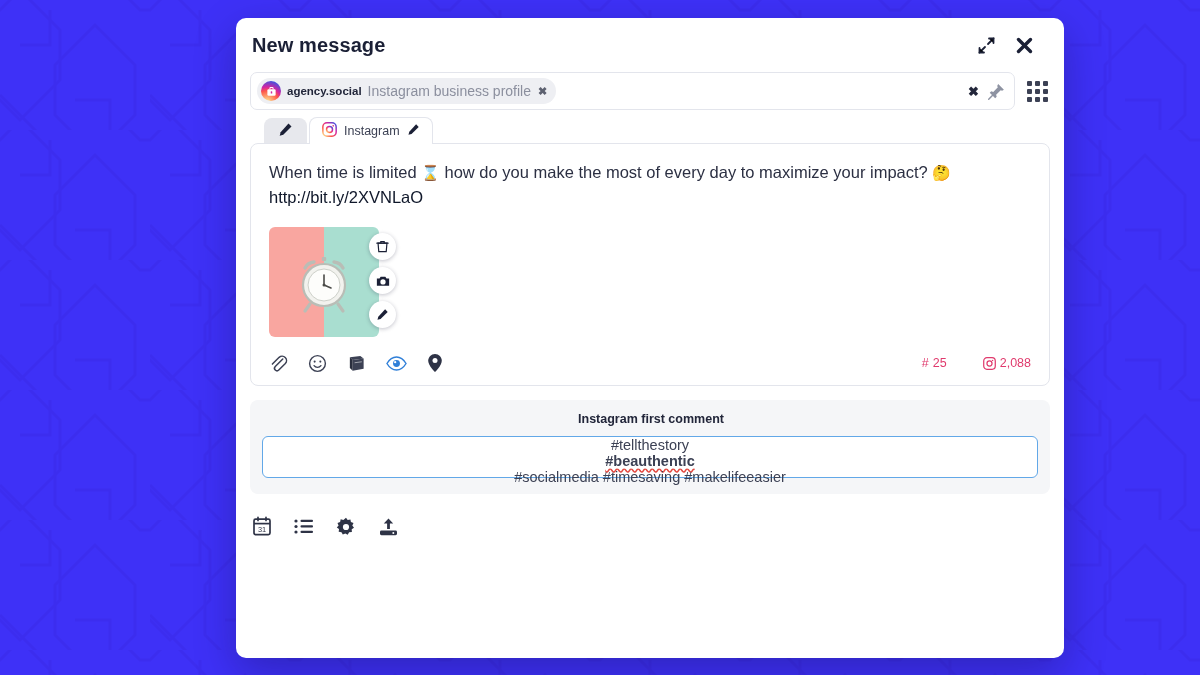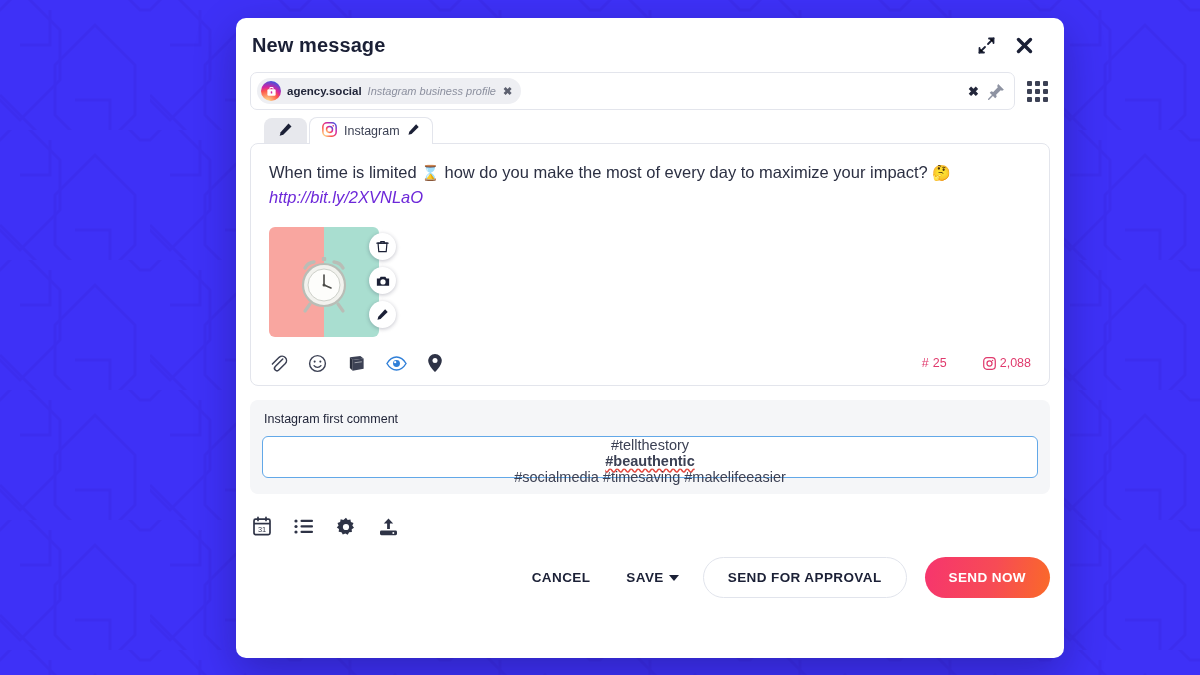--- a/index.html
+++ b/index.html
@@ -91,22 +91,21 @@
     background: radial-gradient(circle at 30% 107%, #fdf497 0%, #fd5949 45%, #d6249f 60%, #285AEB 90%);
     flex: none;
   }
   .chip-name {
     font-size: 11.5px;
     font-weight: bold;
     color: #22263a;
     white-space: nowrap;
   }
   .chip-sub {
-    font-size: 11px;
-    font-style: italic;
+    font-size: 14px;
     color: #8b8f9e;
     white-space: nowrap;
   }
   .chip-x {
     font-size: 11px;
     font-weight: bold;
     color: #5d6170;
     cursor: pointer;
     margin-left: 1px;
   }
@@ -169,21 +168,21 @@
     position: relative;
     z-index: 2;
     margin-top: -1px;
   }
   .composer-text {
     padding: 16px 18px 4px 18px;
     font-size: 16.5px;
     line-height: 24px;
     color: #2c3043;
   }
-  .composer-text a { color: #6d28d9; text-decoration: none; font-style: italic; }
+  .composer-text a { color: #0f172a; text-decoration: none; }
   .emoji { font-size: 15px; }
 
   .media-wrap {
     padding: 14px 18px 8px 18px;
   }
   .media {
     position: relative;
     width: 110px;
     height: 110px;
   }
@@ -230,24 +229,25 @@
 
   
   .comment-panel {
     margin: 14px 14px 0 14px;
     background: #f5f6f8;
     border-radius: 8px;
     padding: 12px 12px 16px 12px;
   }
   .comment-label {
     font-size: 12.5px;
-    font-weight: normal;
+    font-weight: bold;
     color: #22263a;
     padding-left: 2px;
     margin-bottom: 10px;
+    text-align: center;
   }
   .comment-input {
     height: 42px;
     background: #fff;
     border: 1px solid #62a8e8;
     border-radius: 6px;
     display: flex;
     align-items: center;
     padding: 0 14px;
     font-size: 14.5px;
@@ -587,23 +587,14 @@
     </span>
     <span class="tool-icon">
       <svg width="21" height="20" viewBox="0 0 21 20">
         <path d="M10.5 1.4 L15.2 6.6 H11.9 V12 H9.1 V6.6 H5.8 Z" fill="#2e3346"></path>
         <rect x="2" y="13.6" width="17" height="4.6" rx="1.4" fill="#2e3346"></rect>
         <circle cx="15.3" cy="15.9" r="1" fill="#fff"></circle>
       </svg>
     </span>
   </div>
 
-  <div class="footer-actions">
-    <div class="btn-text">CANCEL</div>
-    <div class="btn-text">
-      <span>SAVE</span>
-      <span class="caret-down"></span>
-    </div>
-    <button class="btn-outline">SEND FOR APPROVAL</button>
-    <button class="btn-primary">SEND NOW</button>
-  </div>
 
 </div>
 
 </body></html>

